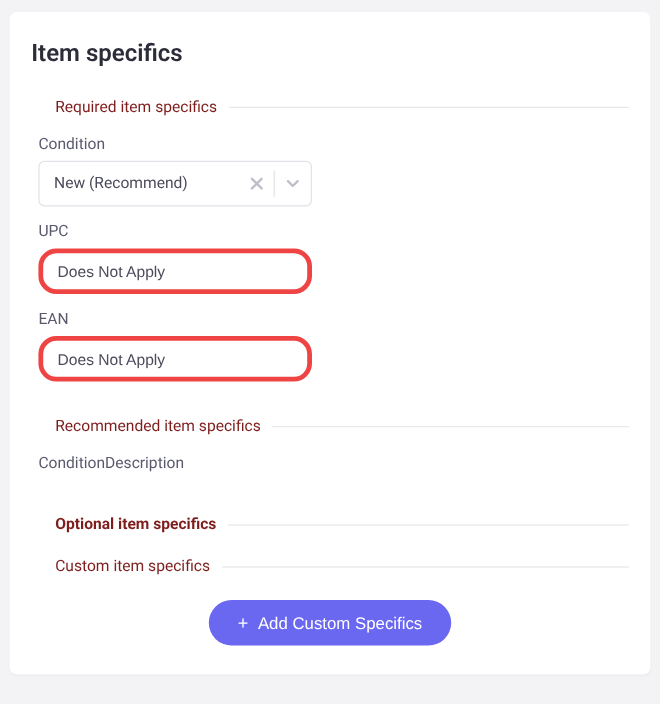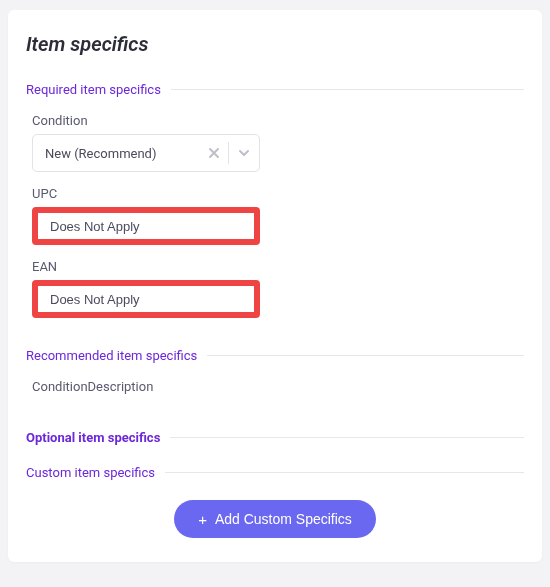--- a/index.html
+++ b/index.html
@@ -15,32 +15,32 @@
     background: #ffffff;
     border-radius: 6px;
     padding: 22px 18px 24px 18px;
     box-shadow: 0 1px 2px rgba(0,0,0,0.03);
   }
   .card-title {
     font-size: 20px;
     font-weight: 600;
     color: #2d2d3a;
     margin-bottom: 26px;
-    font-style: italic;
   }
   .section-row {
     display: flex;
     align-items: center;
     margin-bottom: 16px;
   }
   .section-label {
     font-size: 13px;
-    color: #6d28d9;
+    color: #7f1d1d;
     white-space: nowrap;
     margin-right: 10px;
+    margin-left: 20px;
   }
   .section-line {
     flex: 1;
     border-top: 1px solid #e6e6eb;
     height: 0;
   }
   .fields-grid {
     display: flex;
     flex-wrap: wrap;
     gap: 14px 18px;
@@ -53,22 +53,22 @@
     padding-left: 6px;
   }
   .field-label {
     font-size: 13px;
     color: #5a5a6e;
     margin-bottom: 6px;
   }
   .text-input {
     width: 100%;
     height: 38px;
-    border: 6px solid #ef4444;
-    border-radius: 4px;
+    border: 4px solid #ef4444;
+    border-radius: 15px;
     padding: 0 12px;
     font-size: 13px;
     color: #4b4b5c;
     background: #fff;
     outline: none;
   }
   .text-input::placeholder { color: #b9b9c4; }
   .select-box {
     display: flex;
     align-items: center;

